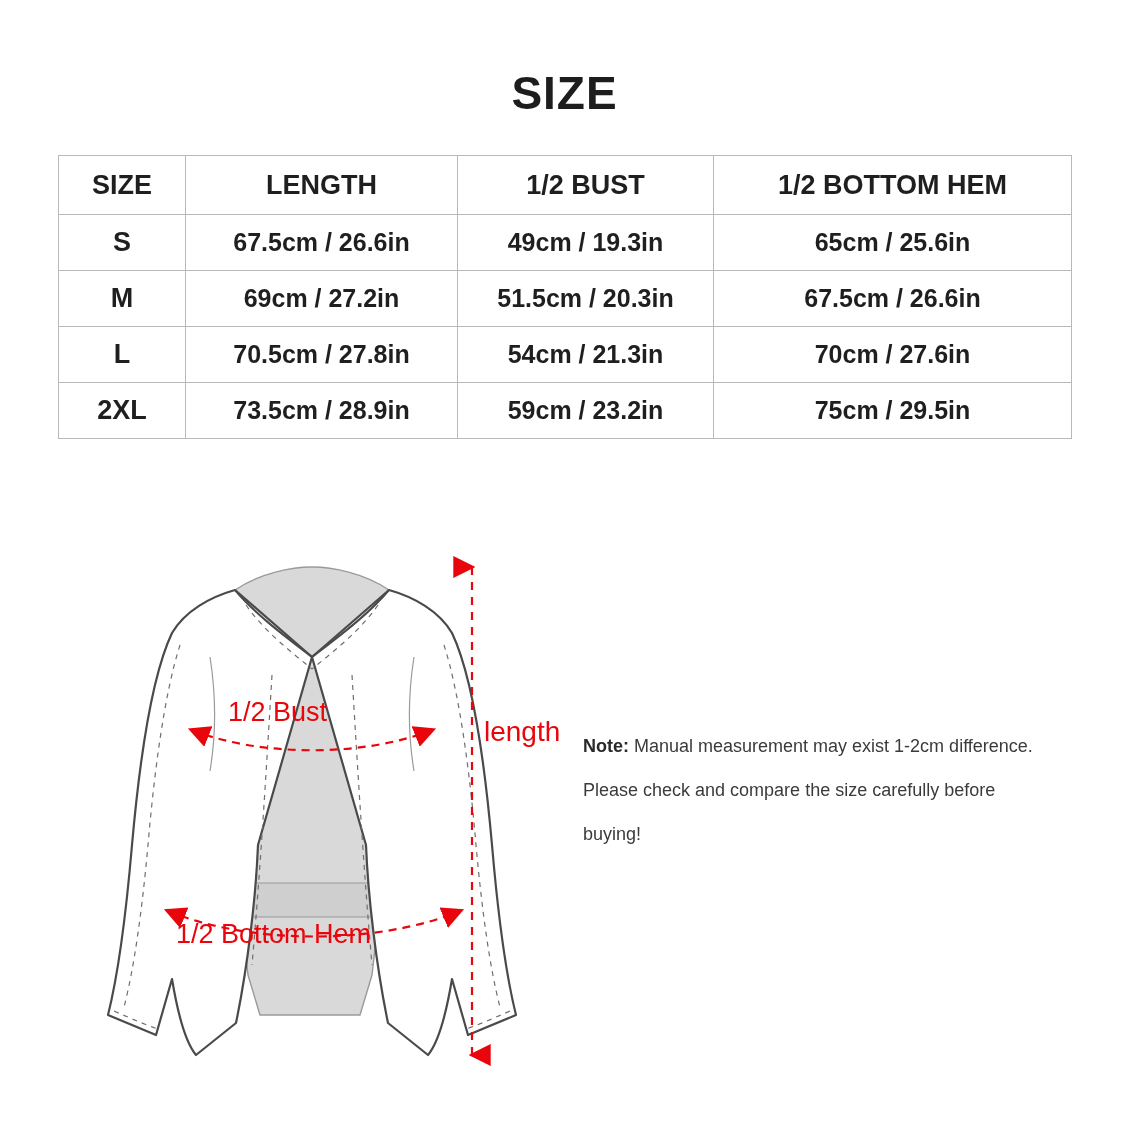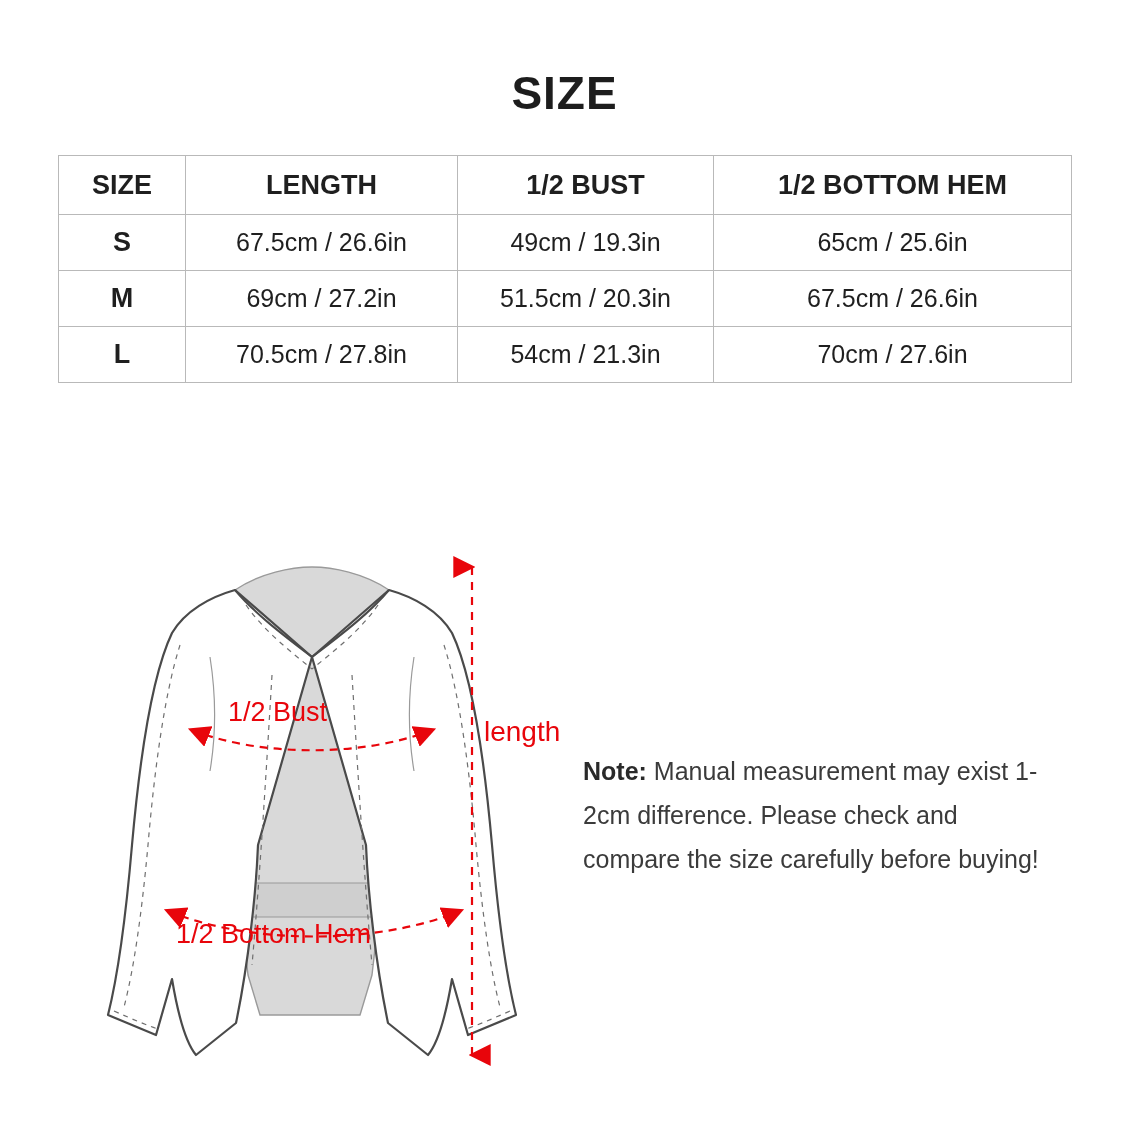--- a/index.html
+++ b/index.html
@@ -48,21 +48,21 @@
   table.size-table th {
     font-size: 27px;
     font-weight: bold;
     height: 58px;
     padding: 0;
   }
   table.size-table td {
     font-size: 25px;
     height: 55px;
     padding: 0;
-    font-weight: normal;
+    font-weight: bold;
   }
   table.size-table td.size-col {
     font-weight: bold;
     font-size: 27px;
   }
   col.c0 { width: 127px; }
   col.c1 { width: 272px; }
   col.c2 { width: 256px; }
   col.c3 { width: 358px; }
 
@@ -73,23 +73,23 @@
     top: 545px;
     width: 500px;
     height: 530px;
   }
   .illustration svg { display: block; }
 
   
   .note {
     position: absolute;
     left: 583px;
-    top: 749px;
+    top: 724px;
     width: 470px;
-    font-size: 25px;
+    font-size: 18px;
     line-height: 44px;
     color: #3b3b3b;
   }
   .note .note-label {
     font-weight: bold;
     color: #2a2a2a;
   }
 </style>
 </head>
 <body>
@@ -124,20 +124,26 @@
         <td>69cm / 27.2in</td>
         <td>51.5cm / 20.3in</td>
         <td>67.5cm / 26.6in</td>
       </tr>
       <tr>
         <td class="size-col">L</td>
         <td>70.5cm / 27.8in</td>
         <td>54cm / 21.3in</td>
         <td>70cm / 27.6in</td>
       </tr>
+      <tr>
+        <td class="size-col">2XL</td>
+        <td>73.5cm / 28.9in</td>
+        <td>59cm / 23.2in</td>
+        <td>75cm / 29.5in</td>
+      </tr>
     </tbody>
   </table>
 </div>
 
 <div class="illustration">
   <svg width="500" height="530" viewBox="0 0 500 530" xmlns="http://www.w3.org/2000/svg">
     <defs>
       <marker id="arrowUp" markerWidth="10" markerHeight="10" refX="5" refY="1.5" orient="auto">
         <path d="M5,0 L10,10 L0,10 Z" fill="#e8050b"></path>
       </marker>

